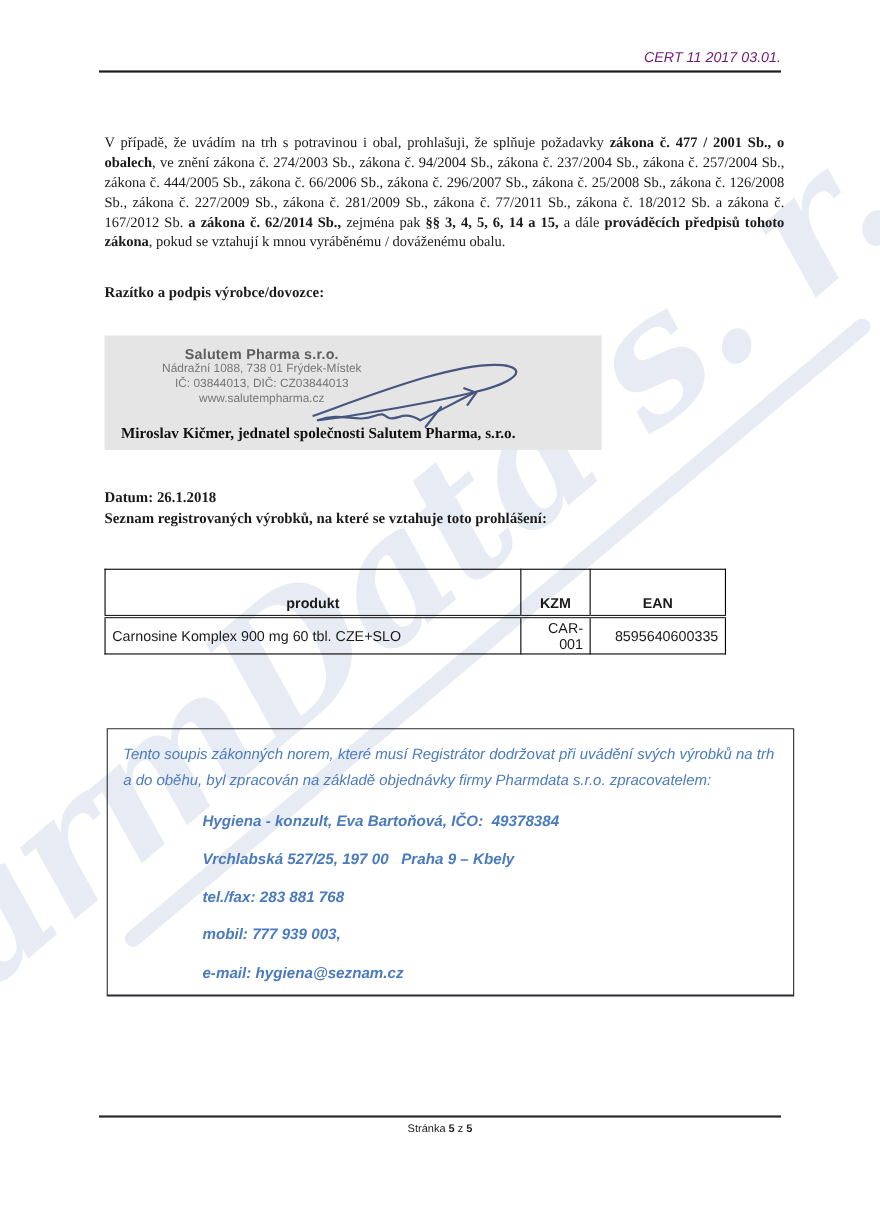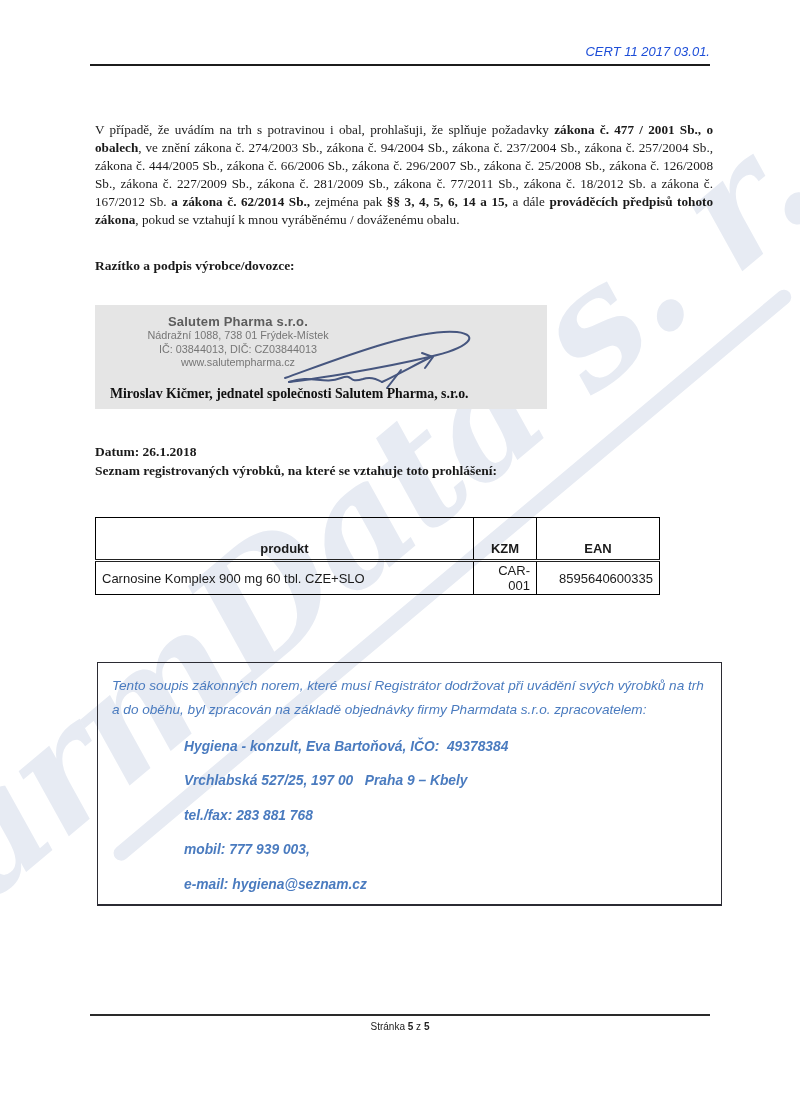--- a/index.html
+++ b/index.html
@@ -11,21 +11,21 @@
              transform:rotate(-40deg);transform-origin:50% 50%;z-index:0;
              display:flex;flex-direction:column;align-items:center;pointer-events:none;}
   .wm-text{font-family:"DejaVu Serif",serif;font-style:italic;font-weight:700;
            font-size:158px;line-height:160px;letter-spacing:-4px;white-space:nowrap;}
   .wm-underline{width:880px;height:15px;border-radius:8px;margin-top:14px;margin-left:70px;}
 
   .content{position:absolute;inset:0;z-index:1;}
 
   
   .doc-code{position:absolute;top:44px;right:90px;font-family:"Liberation Sans",sans-serif;
-            font-style:italic;font-size:13px;color:#1d4ed8;}
+            font-style:italic;font-size:13px;color:#701a75;}
   .header-rule{position:absolute;top:64px;left:90px;right:90px;height:2px;background:#1c1c1c;}
   .footer-rule{position:absolute;top:1014px;left:90px;right:90px;height:1.5px;background:#2a2a2a;}
   .page-num{position:absolute;top:1021px;left:0;right:0;text-align:center;
             font-family:"Liberation Sans",sans-serif;font-size:10px;color:#222;}
 
   
   .decl{position:absolute;top:121px;left:95px;width:618px;margin:0;
         font-size:13.2px;line-height:18px;text-align:justify;}
   .rb{font-weight:700;}
   .rn{font-weight:400;}

